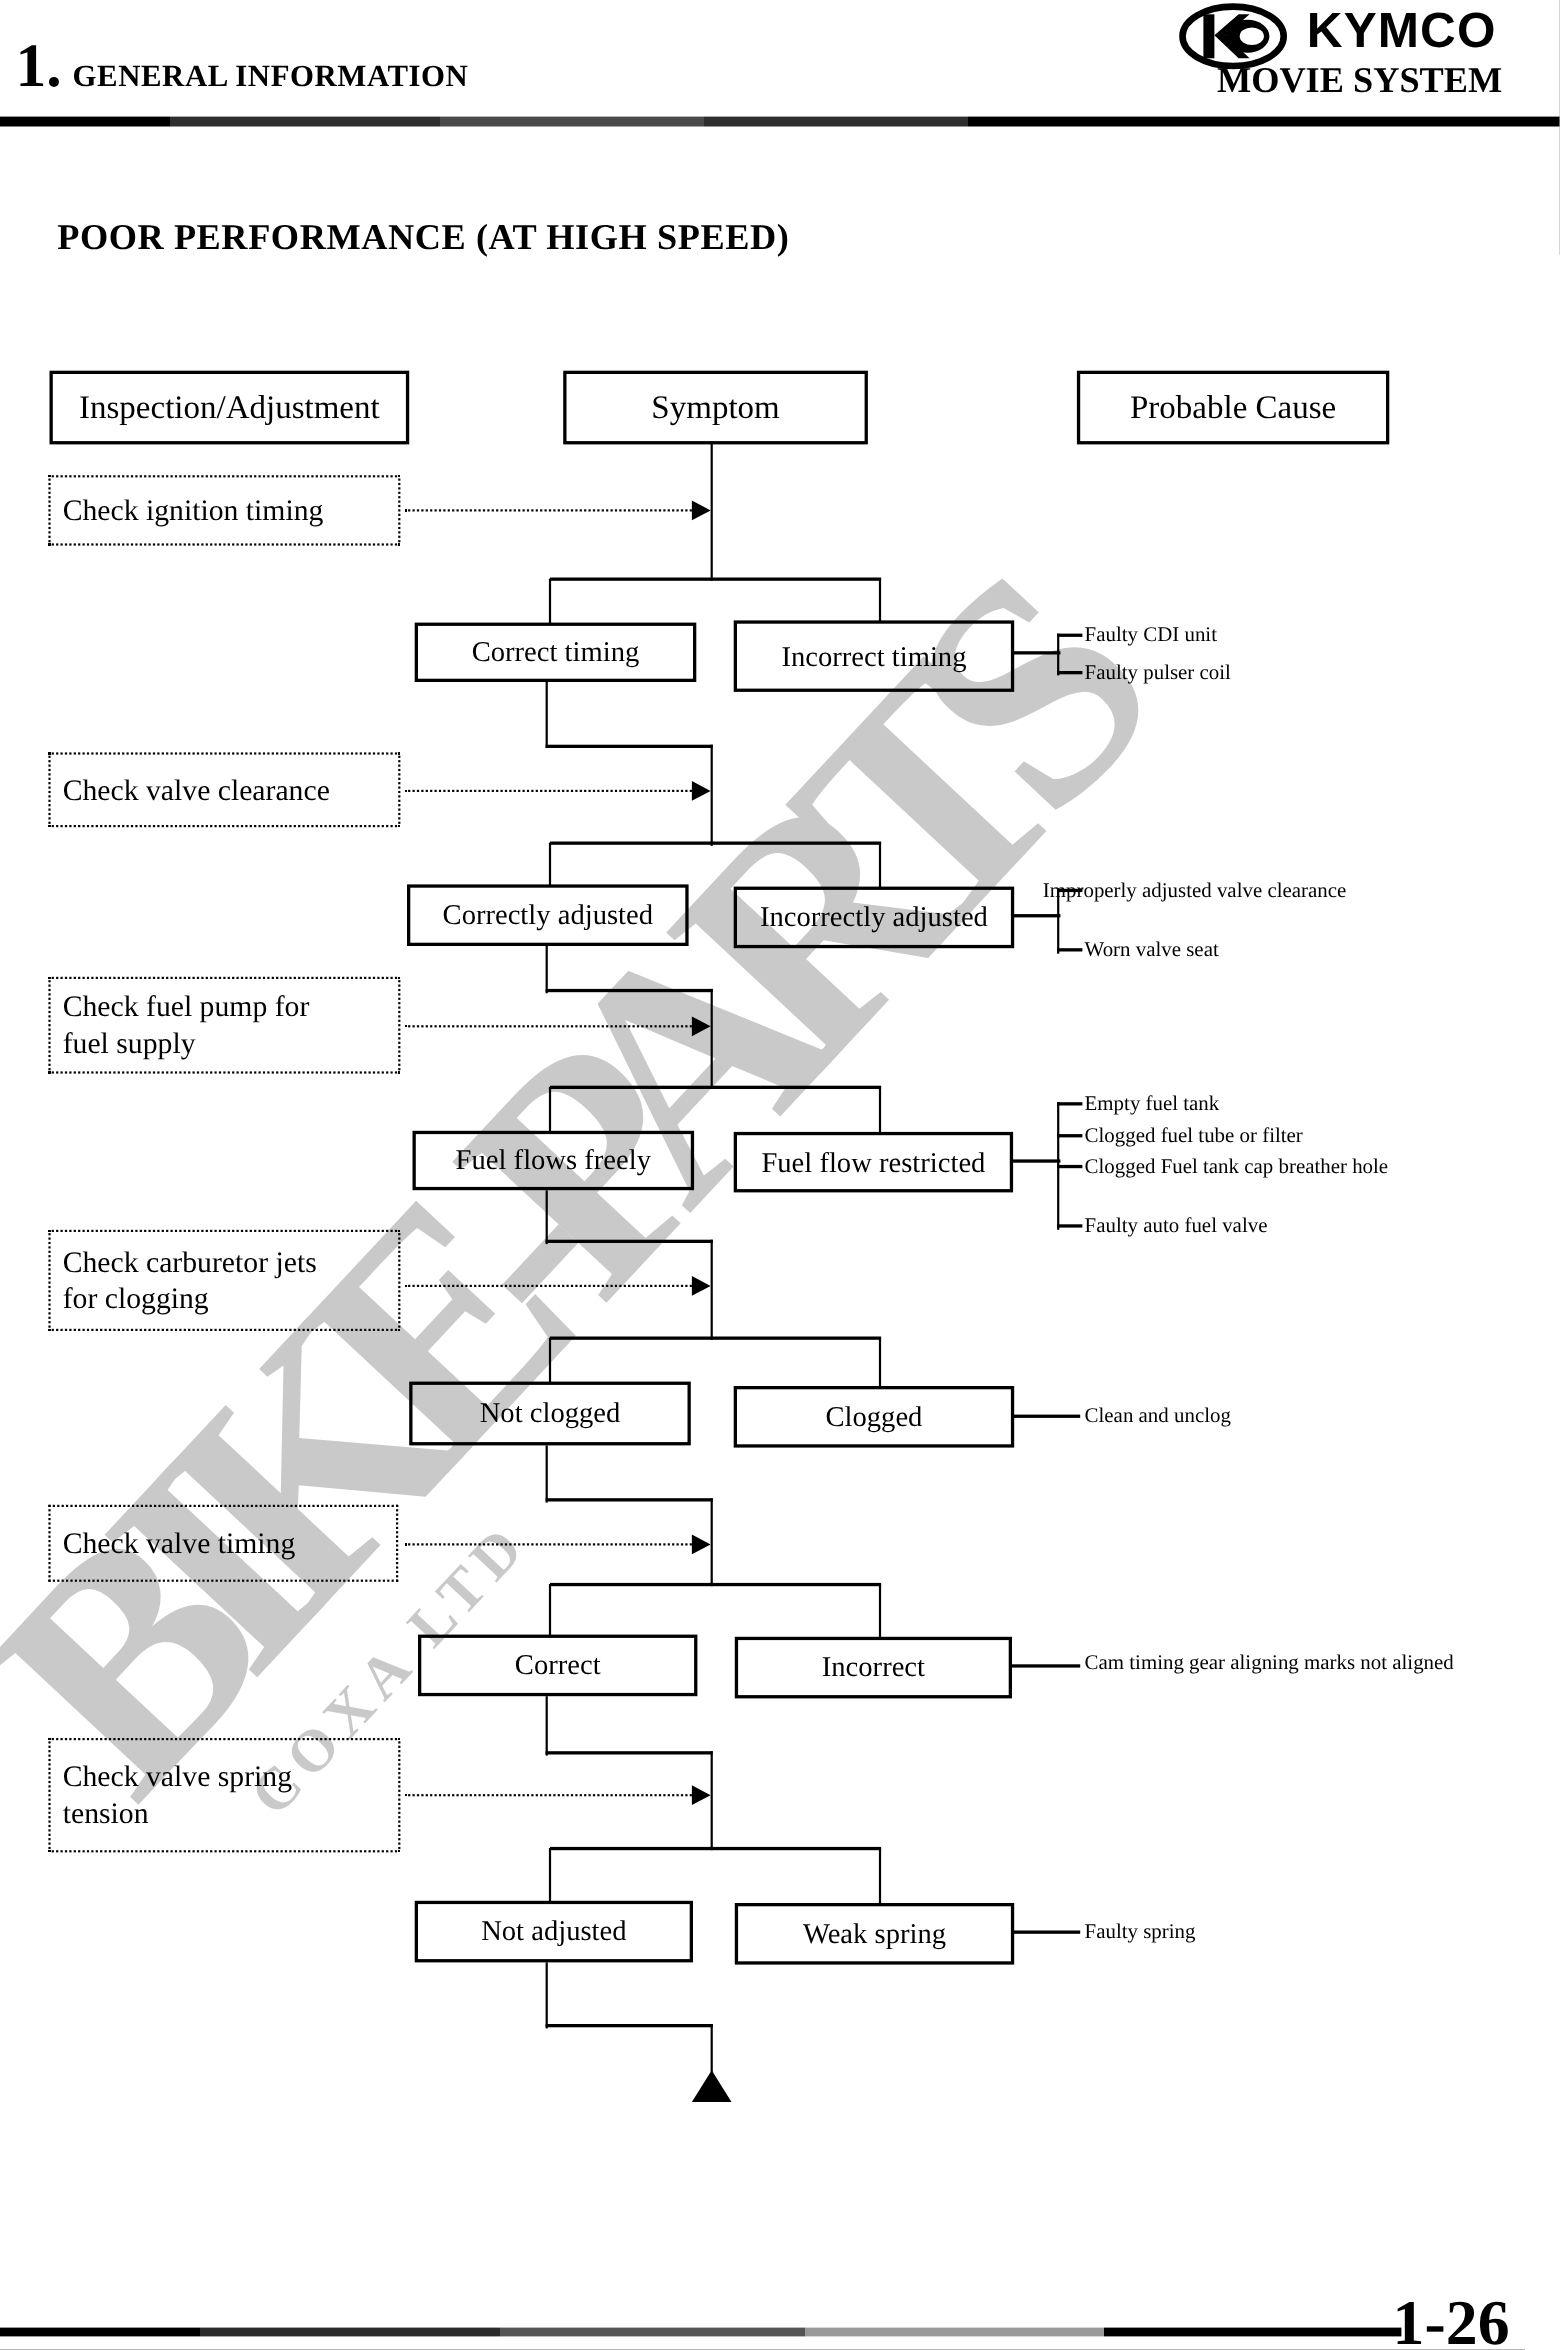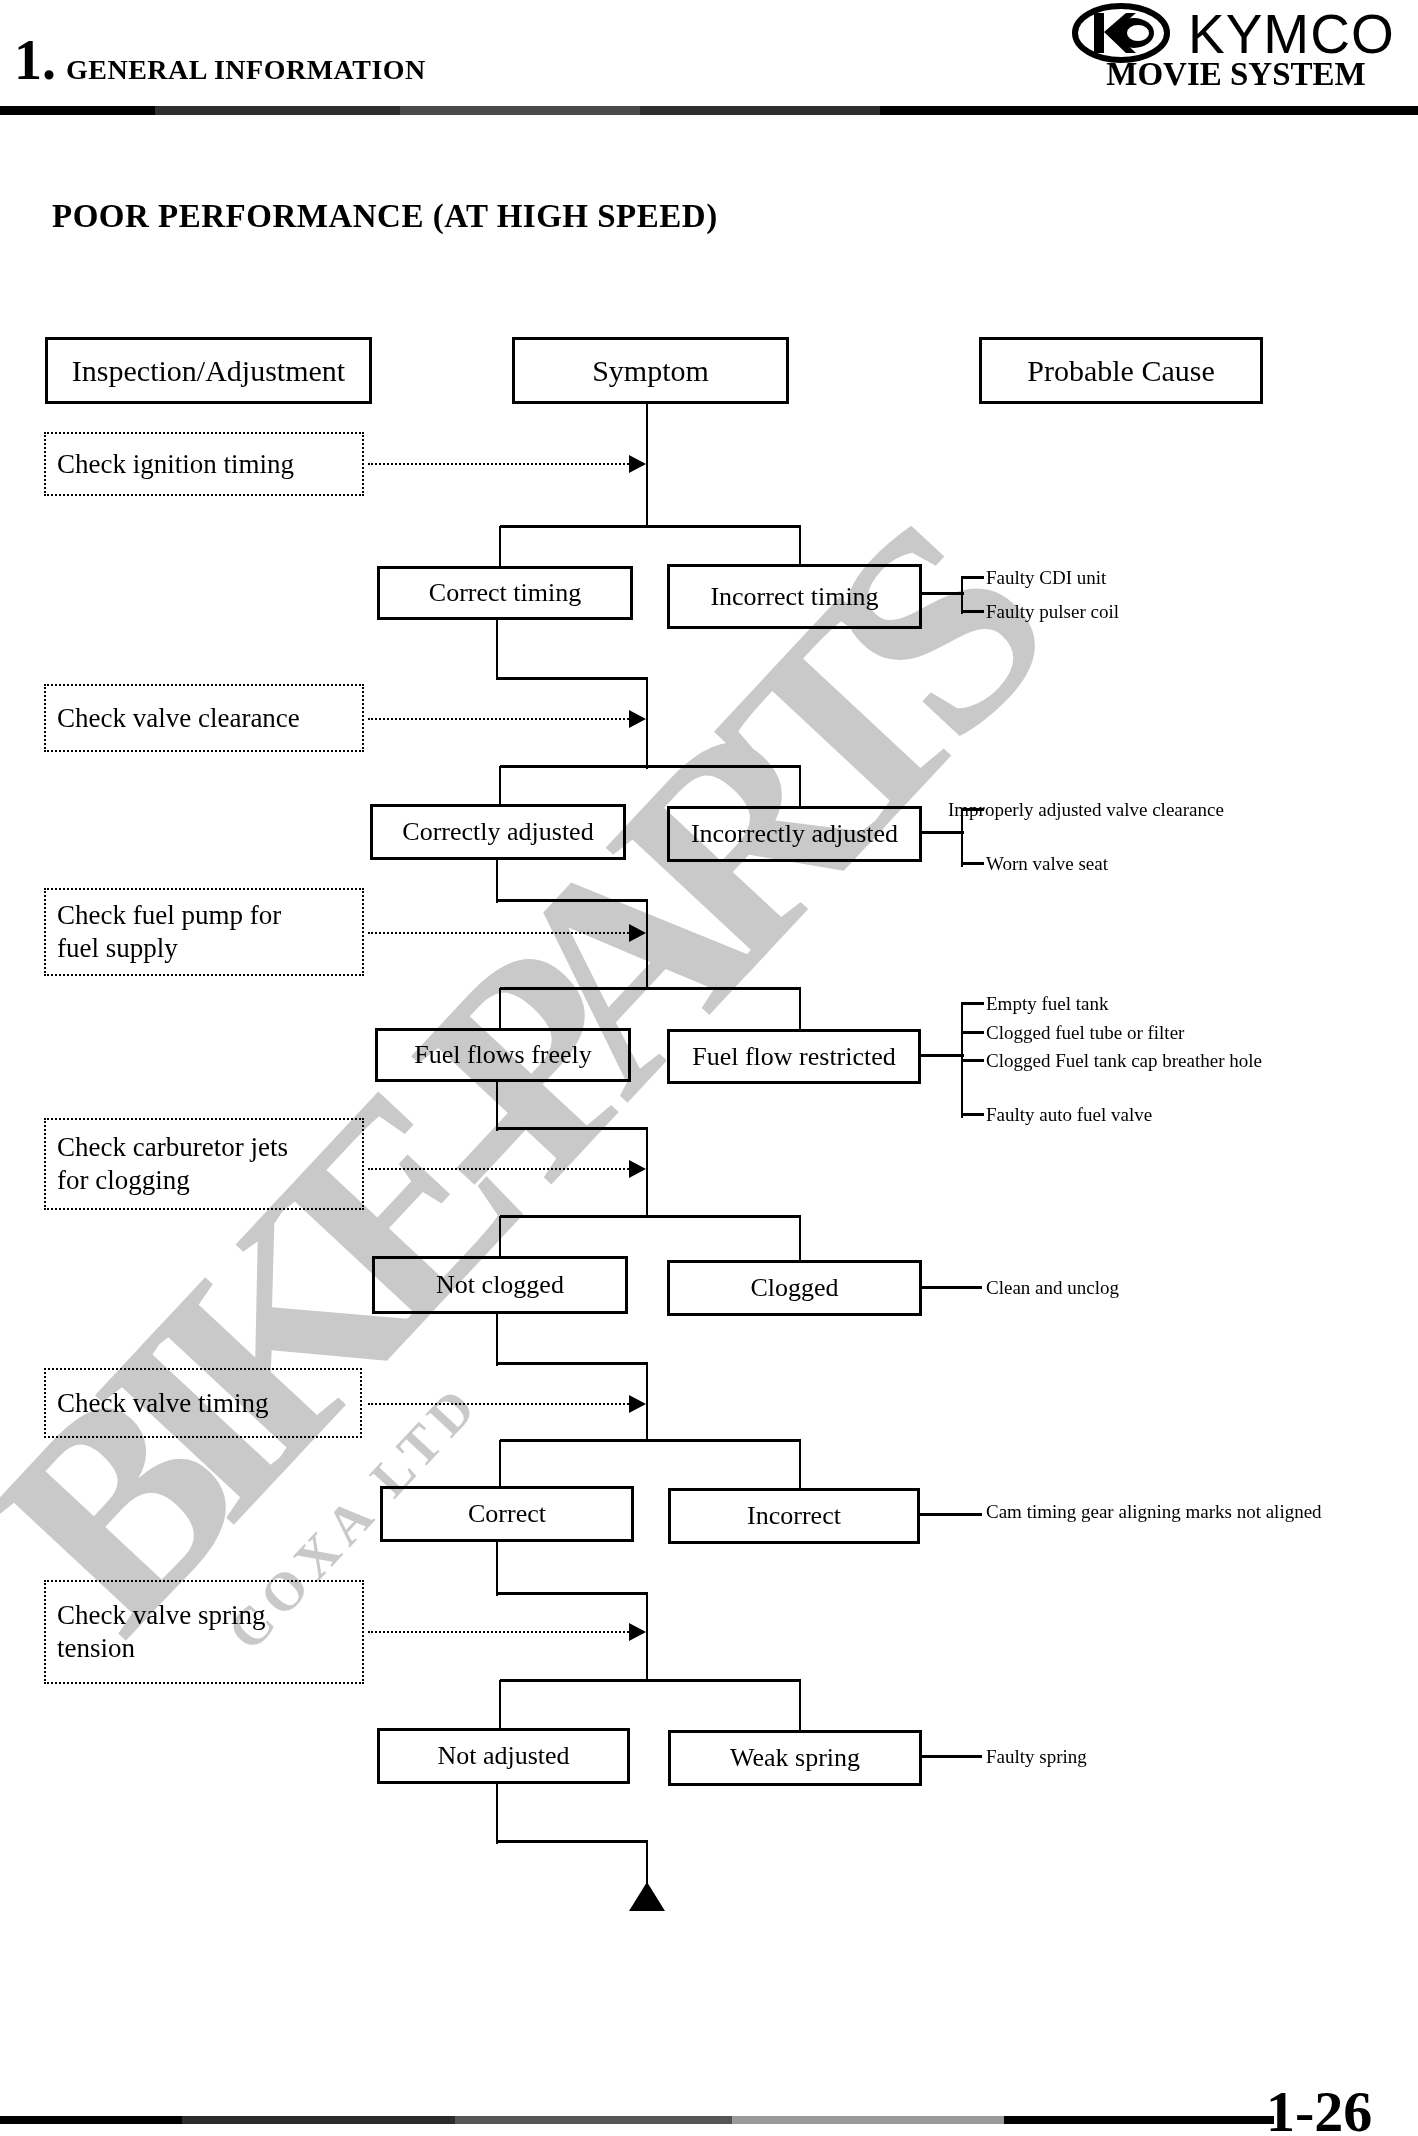--- a/index.html
+++ b/index.html
@@ -21,21 +21,21 @@
         display:flex; align-items:center; justify-content:center; text-align:center; font-size:26px; background:transparent;}
   .hdrbox{position:absolute; z-index:2; border:3px solid #000; box-sizing:border-box;
         display:flex; align-items:center; justify-content:center; font-size:30px; background:transparent;}
   .cause{position:absolute; z-index:2; font-size:19px; line-height:28px;}
   .tri{position:absolute; z-index:2; width:0; height:0;
        border-left:18px solid transparent; border-right:18px solid transparent; border-bottom:29px solid #000;}
   
   #hdr-title{display:flex; align-items:baseline; font-weight:bold;}
   #hdr-num{font-size:56px;}
   #hdr-name{font-size:28px; margin-left:10px; letter-spacing:0.5px;}
-  #brand{font-family:"Liberation Sans","DejaVu Sans",sans-serif; font-weight:normal; font-size:55px; letter-spacing:1px;text-align:center;}
+  #brand{font-family:"Liberation Sans","DejaVu Sans",sans-serif; font-weight:bold; font-size:45px; letter-spacing:1px;text-align:center;}
   #brand-sub{font-weight:bold; font-size:33px; width:322px; text-align:center;}
   #hdr-rule{background:linear-gradient(to right,#000 0 155px,#2e2e2e 155px 400px,#4a4a4a 400px 640px,#2e2e2e 640px 880px,#000 880px 100%);}
   #ftr-rule{background:linear-gradient(to right,#000 0 182px,#2b2b2b 182px 455px,#555 455px 732px,#9a9a9a 732px 1004px,#000 1004px 100%);}
   #page-title{font-weight:bold; font-size:33px; letter-spacing:0.5px;}
   #page-num{font-weight:bold; font-size:58px;}
   
   .wm{position:absolute; z-index:1; color:#c9c9c9; font-weight:bold; white-space:nowrap;}
   #wm-main{left:100px; top:1390px; font-size:290px; letter-spacing:-40px;
            transform:rotate(-47deg); transform-origin:0 70%;}
   #wm-sub{left:238px; top:1610px; font-size:54px; letter-spacing:8px;

